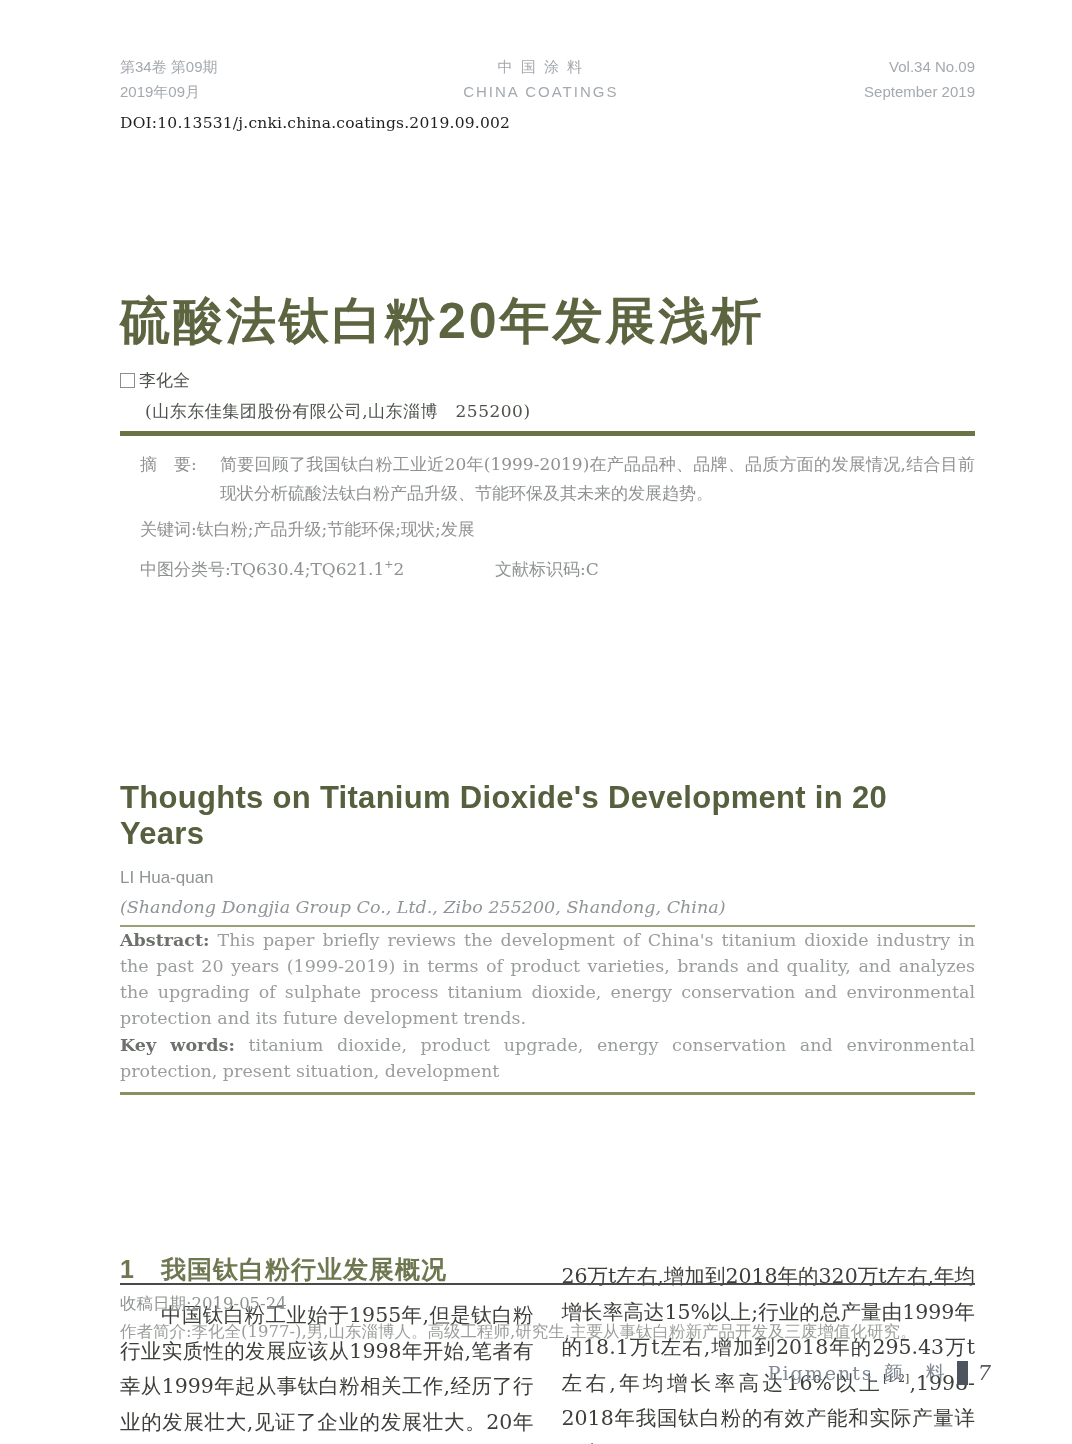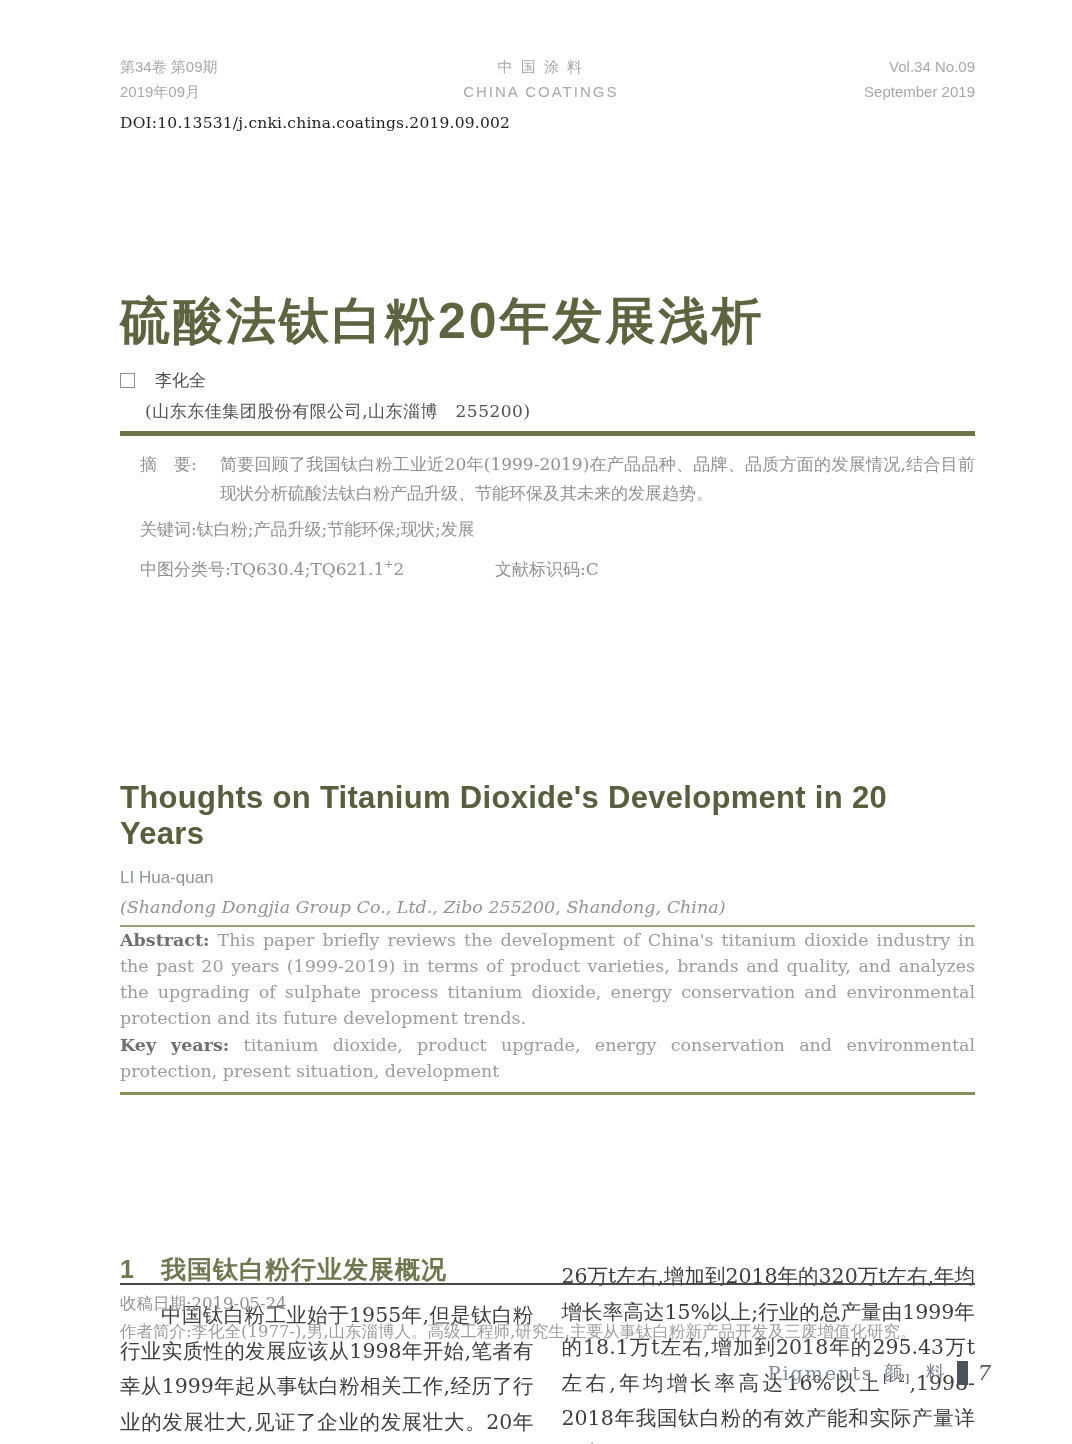--- a/index.html
+++ b/index.html
@@ -20,21 +20,21 @@
   .jheader .hc{text-align:center;letter-spacing:2px;}
   .jheader .hr{text-align:right;}
   .doi{margin-top:9px;font-size:15.5px;color:#1f1f1f;font-family:"DejaVu Serif", serif;letter-spacing:.2px;}
   
   .title-cn{
     margin:162px 0 0 0;
     font-family:"Liberation Sans", sans-serif;
     font-weight:900;font-size:50px;letter-spacing:3px;
     color:#5c6440;line-height:1.1;
   }
-  .author-line{margin-top:20px;font-size:17px;color:#4d524b;display:flex;align-items:center;gap:20px;}
+  .author-line{margin-top:20px;font-size:17px;color:#4d524b;display:flex;align-items:center;gap:4px;}
   .author-box{display:inline-block;width:13px;height:13px;border:1.5px solid #8a8f89;}
   .affil-cn{margin-top:8px;padding-left:25px;font-size:17px;color:#4d524b;letter-spacing:.5px;}
   .rule-thick{margin-top:8px;height:5px;background:#6b7347;}
   
   .abs-cn{margin-top:14px;color:#8e9290;font-size:17px;line-height:1.72;padding-left:20px;}
   .abs-row{display:flex;}
   .abs-row .lbl{flex:0 0 80px;}
   .abs-row .txt{flex:1;text-align:justify;}
   .kw-row{margin-top:7px;}
   .meta-row{margin-top:11px;display:flex;}
@@ -113,21 +113,21 @@
       <span class="m2">文献标识码:C</span>
     </div>
   </div>
 
   <h2 class="title-en">Thoughts on Titanium Dioxide's Development in 20 Years</h2>
   <div class="author-en">LI Hua-quan</div>
   <div class="affil-en">(Shandong Dongjia Group Co., Ltd., Zibo 255200, Shandong, China)</div>
   <div class="rule-thin"></div>
   <div class="abs-en">
     <div><b>Abstract:</b><span> This paper briefly reviews the development of China's titanium dioxide industry in the past 20 years (1999-2019) in terms of product varieties, brands and quality, and analyzes the upgrading of sulphate process titanium dioxide, energy conservation and environmental protection and its future development trends.</span></div>
-    <div><b>Key years:</b><span> titanium dioxide, product upgrade, energy conservation and environmental protection, present situation, development</span></div>
+    <div><b>Key words:</b><span> titanium dioxide, product upgrade, energy conservation and environmental protection, present situation, development</span></div>
   </div>
   <div class="rule-mid"></div>
 
   <div class="body-cols">
     <div class="col left">
       <h3 class="sec-h">1　我国钛白粉行业发展概况</h3>
       <p>中国钛白粉工业始于1955年,但是钛白粉行业实质性的发展应该从1998年开始,笔者有幸从1999年起从事钛白粉相关工作,经历了行业的发展壮大,见证了企业的发展壮大。20年来,行业的总产能由1999年的</p>
     </div>
     <div class="col right">
       <p><span>26万t左右,增加到2018年的320万t左右,年均增长率高达15%以上;行业的总产量由1999年的18.1万t左右,增加到2018年的295.43万t左右,年均增长率高达16%以上</span><sup>[1-2]</sup><span>,1998-2018年我国钛白粉的有效产能和实际产量详见表1。</span></p>

